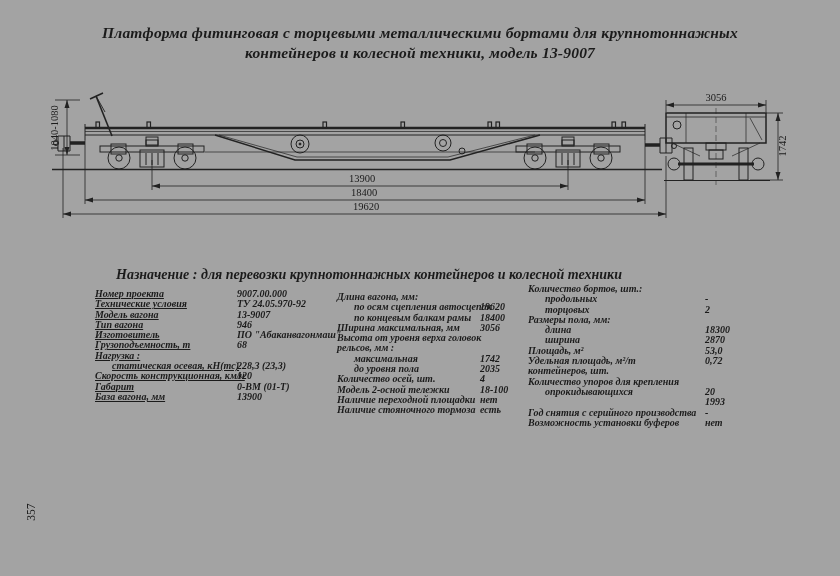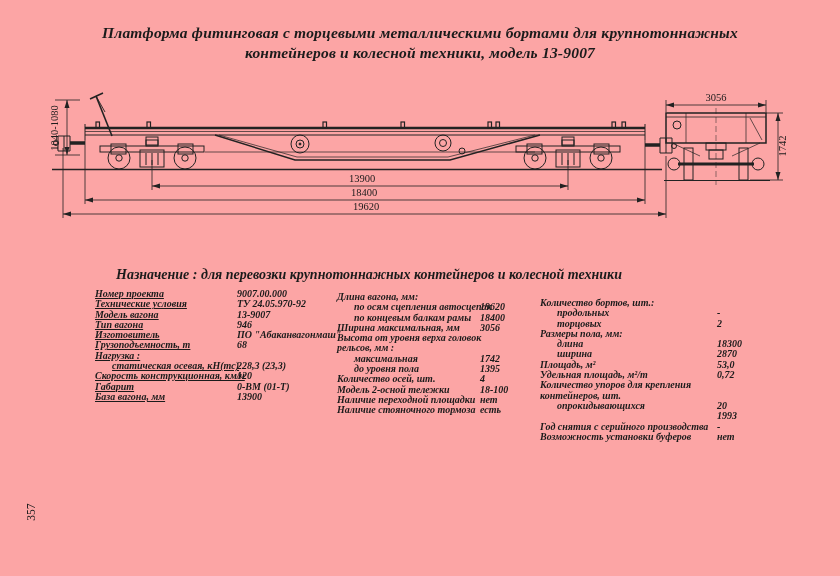--- a/index.html
+++ b/index.html
@@ -1,38 +1,38 @@
 <!DOCTYPE html>
 <html><head>
 <meta charset="utf-8">
 <style>
   html,body{margin:0;padding:0;background:#d8d6d0;}
   .page{
     position:relative;width:840px;height:576px;margin:0 auto;
-    background:#fca5a5;overflow:hidden;color:#1b1b1b;
+    background:#a3a3a3;overflow:hidden;color:#1b1b1b;
     font-family:"Liberation Serif","DejaVu Serif",serif;
   }
   .title{
     position:absolute;top:23px;left:55px;width:730px;text-align:center;
     font-size:15.5px;font-weight:bold;font-style:italic;line-height:20px;
     letter-spacing:.2px;
   }
   .purpose{
     position:absolute;top:267px;left:116px;width:660px;text-align:left;
     font-size:14px;font-weight:bold;font-style:italic;
   }
   .drawing{position:absolute;left:0;top:88px;width:840px;height:160px;}
   .drawing svg{display:block;}
   .spec-col{
     position:absolute;font-size:10px;font-weight:bold;font-style:italic;
     line-height:10.3px;white-space:nowrap;
   }
   #col-left{left:95px;top:289px;width:250px;text-decoration:underline;}
   #col-middle{left:337px;top:292px;width:200px;}
-  #col-right{left:528px;top:298px;width:300px;margin-left:12px;}
+  #col-right{left:528px;top:284px;width:300px;}
   .spec-row{position:relative;height:10.3px;}
   .spec-row.indent{padding-left:17px;}
   .spec-row .val{position:absolute;top:0;}
   #col-left .val{left:142px;}
   #col-middle .val{left:143px;}
   #col-right .val{left:177px;}
   .page-num{
     position:absolute;left:16px;top:506px;width:30px;text-align:center;
     font-size:11.5px;transform:rotate(-90deg);transform-origin:center;
   }
@@ -220,37 +220,37 @@
       <div class="spec-row"><span class="lbl">База вагона, мм</span><span class="val">13900</span></div>
     </div>
   <div id="col-middle" class="spec-col">
       <div class="spec-row"><span class="lbl">Длина вагона, мм:</span><span class="val"></span></div>
       <div class="spec-row indent"><span class="lbl">по осям сцепления автосцепок</span><span class="val">19620</span></div>
       <div class="spec-row indent"><span class="lbl">по концевым балкам рамы</span><span class="val">18400</span></div>
       <div class="spec-row"><span class="lbl">Ширина максимальная, мм</span><span class="val">3056</span></div>
       <div class="spec-row"><span class="lbl">Высота от уровня верха головок</span><span class="val"></span></div>
       <div class="spec-row"><span class="lbl">рельсов, мм :</span><span class="val"></span></div>
       <div class="spec-row indent"><span class="lbl">максимальная</span><span class="val">1742</span></div>
-      <div class="spec-row indent"><span class="lbl">до уровня пола</span><span class="val">1395</span></div>
+      <div class="spec-row indent"><span class="lbl">до уровня пола</span><span class="val">2035</span></div>
       <div class="spec-row"><span class="lbl">Количество осей, шт.</span><span class="val">4</span></div>
       <div class="spec-row"><span class="lbl">Модель 2-осной тележки</span><span class="val">18-100</span></div>
       <div class="spec-row"><span class="lbl">Наличие переходной площадки</span><span class="val">нет</span></div>
       <div class="spec-row"><span class="lbl">Наличие стояночного тормоза</span><span class="val">есть</span></div>
     </div>
   <div id="col-right" class="spec-col">
       <div class="spec-row"><span class="lbl">Количество бортов, шт.:</span><span class="val"></span></div>
       <div class="spec-row indent"><span class="lbl">продольных</span><span class="val">-</span></div>
       <div class="spec-row indent"><span class="lbl">торцовых</span><span class="val">2</span></div>
       <div class="spec-row"><span class="lbl">Размеры пола, мм:</span><span class="val"></span></div>
       <div class="spec-row indent"><span class="lbl">длина</span><span class="val">18300</span></div>
       <div class="spec-row indent"><span class="lbl">ширина</span><span class="val">2870</span></div>
       <div class="spec-row"><span class="lbl">Площадь, м²</span><span class="val">53,0</span></div>
       <div class="spec-row"><span class="lbl">Удельная площадь, м²/т</span><span class="val">0,72</span></div>
+      <div class="spec-row"><span class="lbl">контейнеров, шт.</span><span class="val"></span></div>
       <div class="spec-row"><span class="lbl">Количество упоров для крепления</span><span class="val"></span></div>
-      <div class="spec-row"><span class="lbl">контейнеров, шт.</span><span class="val"></span></div>
       <div class="spec-row indent"><span class="lbl">опрокидывающихся</span><span class="val">20</span></div>
       <div class="spec-row"><span class="val">1993</span></div>
       <div class="spec-row"><span class="lbl">Год снятия с серийного производства</span><span class="val">-</span></div>
       <div class="spec-row"><span class="lbl">Возможность установки буферов</span><span class="val">нет</span></div>
     </div>
 
   <div class="page-num">357</div>
 </div>
 
 </body></html>

